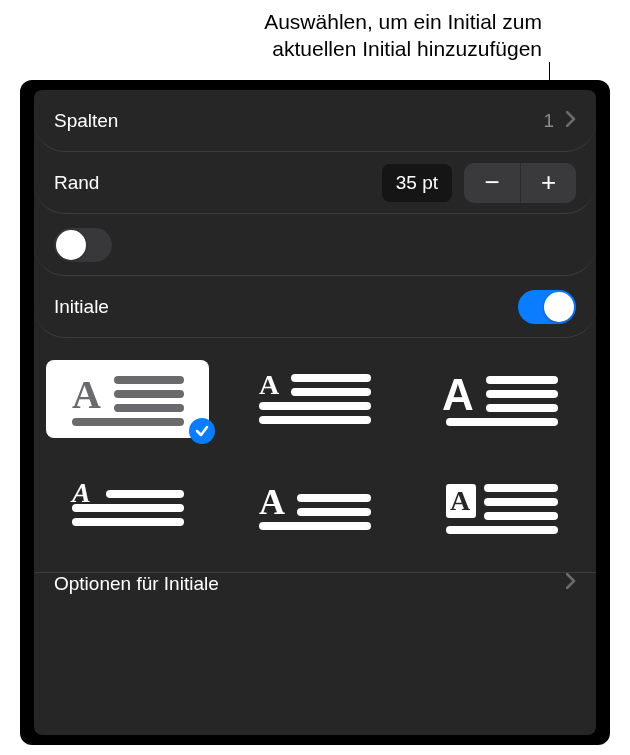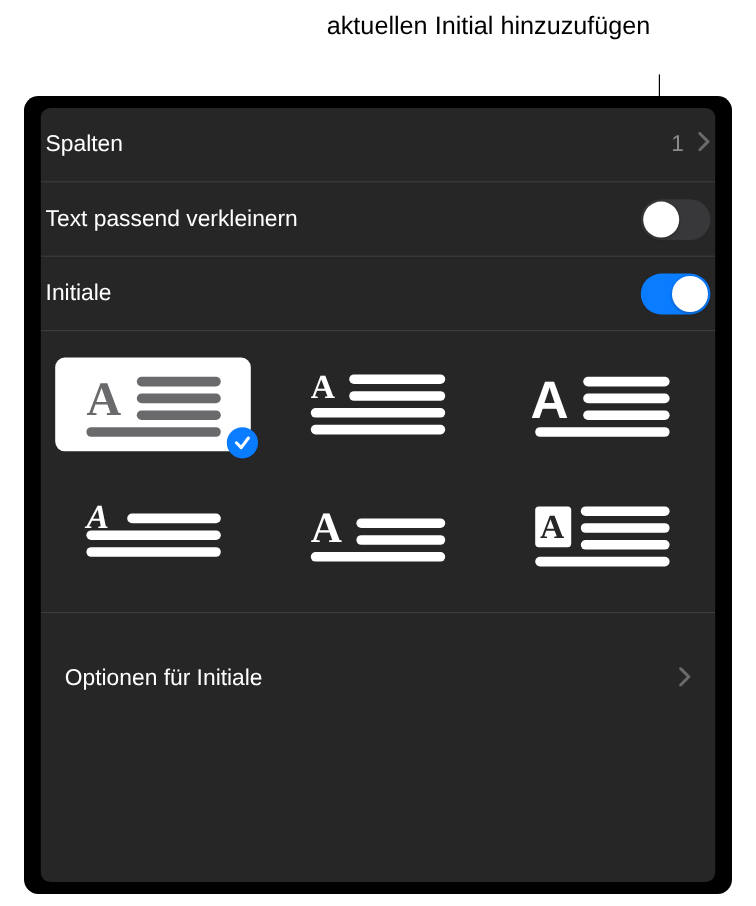--- a/index.html
+++ b/index.html
@@ -44,23 +44,24 @@
       right: 14px;
       bottom: 10px;
       background: #262626;
       border-radius: 8px;
       overflow: hidden;
     }
     .row {
       display: flex;
       align-items: center;
       justify-content: space-between;
-      padding: 0 4px;
+      padding: 0 20px;
       border-bottom: 1px solid #3c3c3c;
       height: 62px;
+      border-radius: 31px;
     }
     .row-label {
       color: #fff;
       font-size: 19px;
     }
     .row-right {
       display: flex;
       align-items: center;
       gap: 12px;
     }
@@ -145,53 +146,67 @@
       width: 26px;
       height: 26px;
       background: #0a7cff;
       border-radius: 50%;
       display: flex;
       align-items: center;
       justify-content: center;
     }
     .options-row {
       display: flex;
-      align-items: flex-end;
+      align-items: flex-start;
       justify-content: space-between;
       padding: 0 20px;
       height: 66px;
     }
     .dc-svg { display: block; }
   </style>
 </head>
 <body>
 
 <div class="annotation">
+  <div>Auswählen, um ein Initial zum</div>
   <div>aktuellen Initial hinzuzufügen</div>
 </div>
 <div class="leader-line"></div>
 
 <div class="panel-wrapper">
   <div class="panel-inner">
 
     <div class="row">
       <div class="row-label">Spalten</div>
       <div class="row-right">
         <div class="col-value">1</div>
         <span class="chevron">
           <svg width="10" height="16" viewBox="0 0 10 16">
               <path d="M1 1 L8 8 L1 15" stroke="#6a6a6d" stroke-width="2.5" fill="none" stroke-linecap="round" stroke-linejoin="round"></path>
             </svg>
         </span>
       </div>
     </div>
 
-
     <div class="row">
-      <div class="row-label">Text passend verkleinern</div>
+      <div class="row-label">Rand</div>
+      <div class="row-right">
+        <div class="stepper-value-box">35 pt</div>
+        <div class="stepper">
+          <div class="stepper-btn">
+            <span>−</span>
+          </div>
+          <div class="stepper-btn">
+            <span>+</span>
+          </div>
+        </div>
+      </div>
+    </div>
+
+    <div class="row">
       <div class="toggle toggle-off">
         <div class="toggle-knob"></div>
       </div>
     </div>
 
     <div class="row">
       <div class="row-label">Initiale</div>
       <div class="toggle toggle-on">
         <div class="toggle-knob"></div>
       </div>

